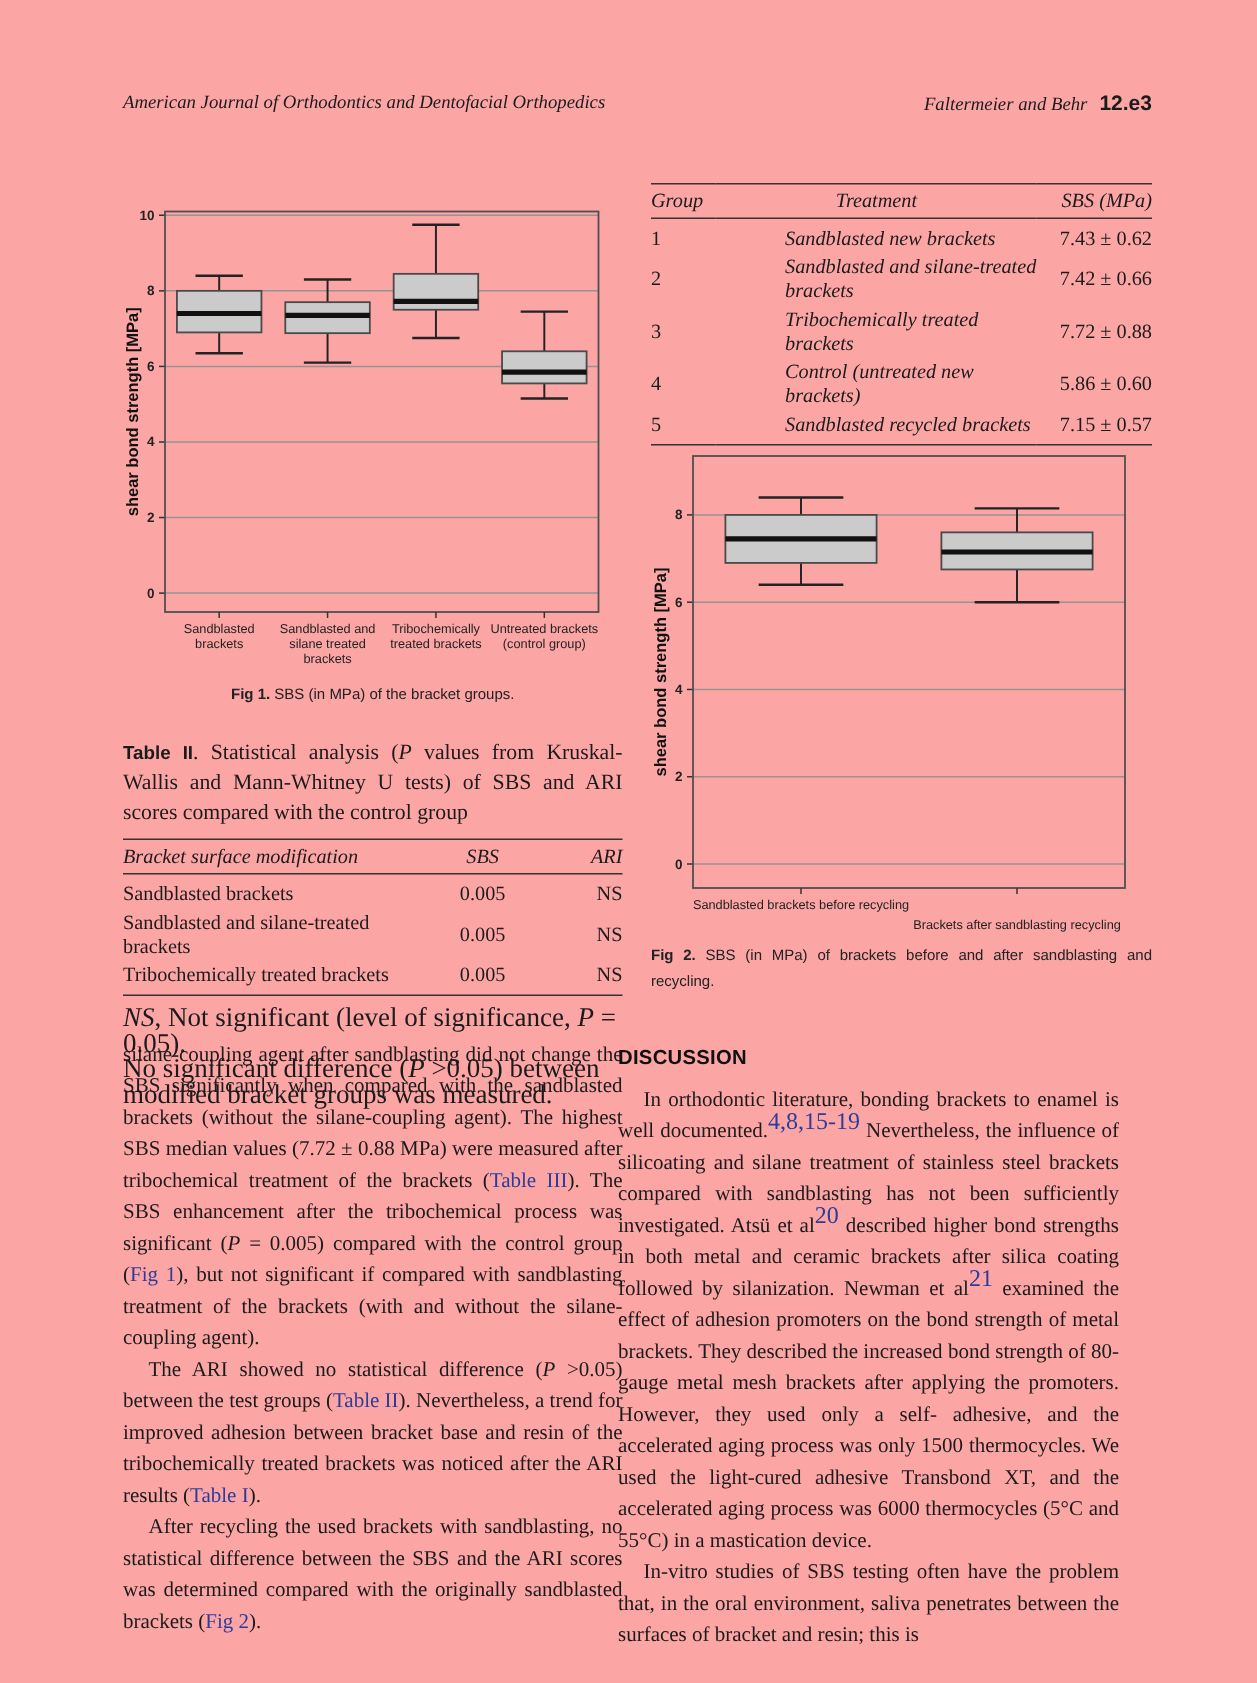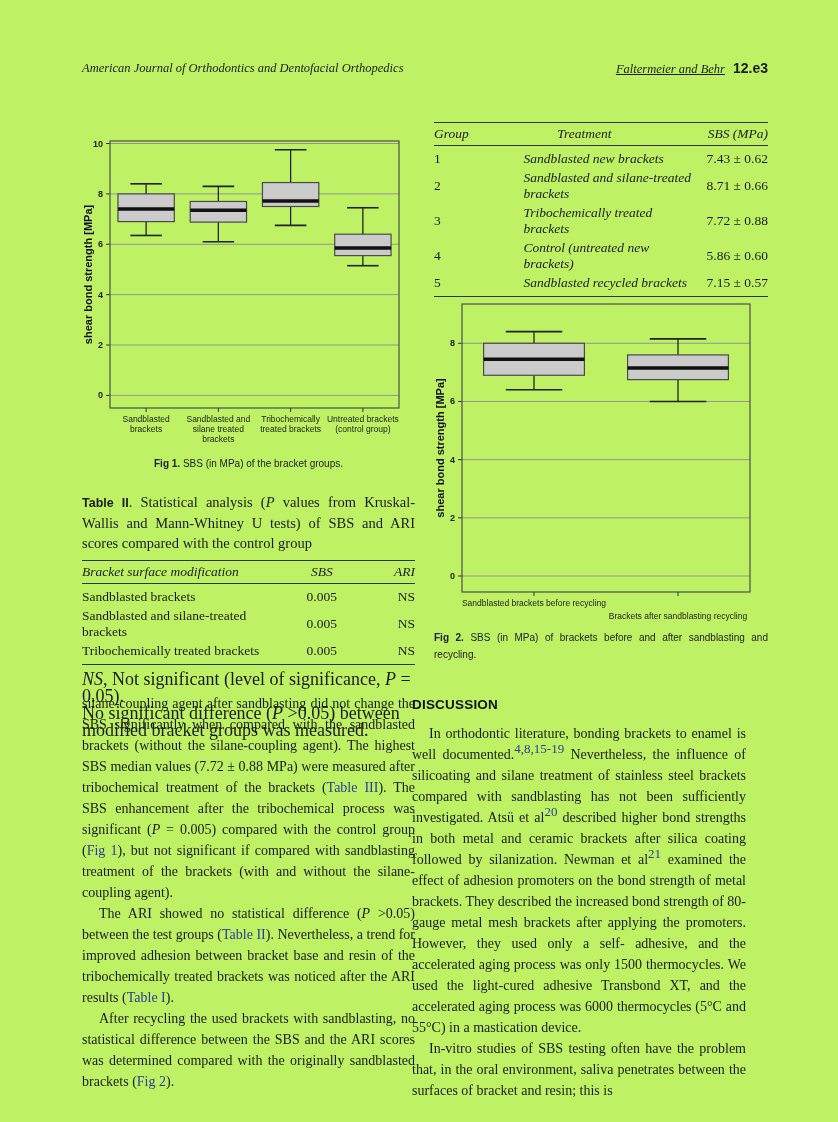--- a/index.html
+++ b/index.html
@@ -1,22 +1,22 @@
 <!DOCTYPE html>
 <html><head>
 <meta charset="utf-8">
 <style>
   html,body{margin:0;padding:0;background:#e8e8e8;}
-  .page{position:relative;width:838px;height:1122px;background:#bef264;margin:0 auto;
+  .page{position:relative;width:838px;height:1122px;background:#fca5a5;margin:0 auto;
         font-family:"Liberation Serif",serif;color:#1b1b1b;overflow:hidden;}
   .abs{position:absolute;}
   
   .hdr-left{left:82px;top:60px;width:420px;font-style:italic;font-size:12.5px;line-height:16px;}
   .hdr-right{right:70px;top:60px;text-align:right;font-size:12.5px;white-space:nowrap;}
-  .hdr-right .authors{font-style:italic;text-decoration:underline;}
+  .hdr-right .authors{font-style:italic;}
   .hdr-right .pageno{font-family:"Liberation Sans",sans-serif;font-weight:bold;font-style:normal;
                      font-size:14px;margin-left:8px;}
   
   .figcap{font-family:"Liberation Sans",sans-serif;font-size:10px;line-height:17px;color:#222;}
   .figcap .cap-label{font-weight:bold;}
   #fig1cap{left:82px;top:455px;width:333px;text-align:center;}
   #fig2cap{left:434px;top:629px;width:334px;text-align:justify;}
   
   .tbl{width:100%;}
   .tbl-title{font-size:14.5px;line-height:20px;text-align:justify;margin-bottom:7px;}
@@ -36,21 +36,21 @@
   #table3 td.c1{text-align:left;padding-left:46px;font-style:italic;}
   #table3 th.c2,#table3 td.c2{text-align:right;width:23%;}
   .tbl-fn{font-size:18px;line-height:17px;margin-top:6px;text-align:left;}
   .tbl-fn + .tbl-fn{margin-top:0;}
   
   .body-text{font-size:14px;line-height:21px;text-align:justify;}
   .body-text p{margin:0;}
   .body-text p.ind{text-indent:17px;}
   .lnk{color:#2b3d98;}
   .it{font-style:italic;}
-  sup{font-size:13px;line-height:0;}
+  sup{font-size:16px;line-height:0;}
   .sec-head{font-family:"Liberation Sans",sans-serif;font-weight:bold;font-size:13.5px;
             letter-spacing:.2px;margin:0 0 8px 0;color:#111;}
   
   #fig1{left:82px;top:133px;width:333px;}
   #table2{left:82px;top:492px;width:333px;}
   #leftbody{left:82px;top:693px;width:333px;}
   #table3{left:434px;top:122px;width:334px;}
   #fig2{left:434px;top:298px;width:334px;}
   #discussion{left:412px;top:694px;width:334px;}
 </style>
@@ -179,21 +179,21 @@
         </thead>
       <tbody>
           <tr>
             <td class="c0">1</td>
             <td class="c1">Sandblasted new brackets</td>
             <td class="c2">7.43 ± 0.62</td>
           </tr>
           <tr>
             <td class="c0">2</td>
             <td class="c1">Sandblasted and silane-treated brackets</td>
-            <td class="c2">8.71 ± 0.66</td>
+            <td class="c2">7.42 ± 0.66</td>
           </tr>
           <tr>
             <td class="c0">3</td>
             <td class="c1">Tribochemically treated brackets</td>
             <td class="c2">7.72 ± 0.88</td>
           </tr>
           <tr>
             <td class="c0">4</td>
             <td class="c1">Control (untreated new brackets)</td>
             <td class="c2">5.86 ± 0.60</td>

